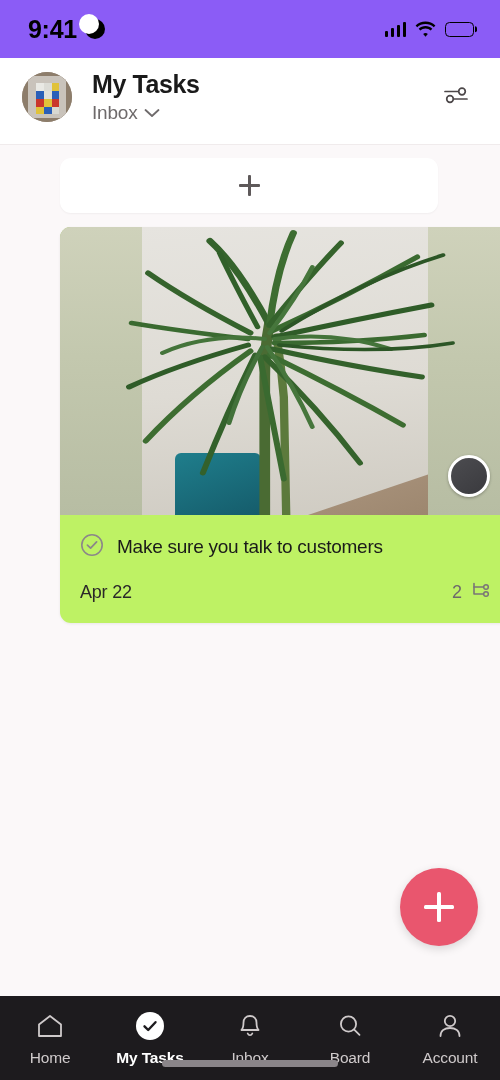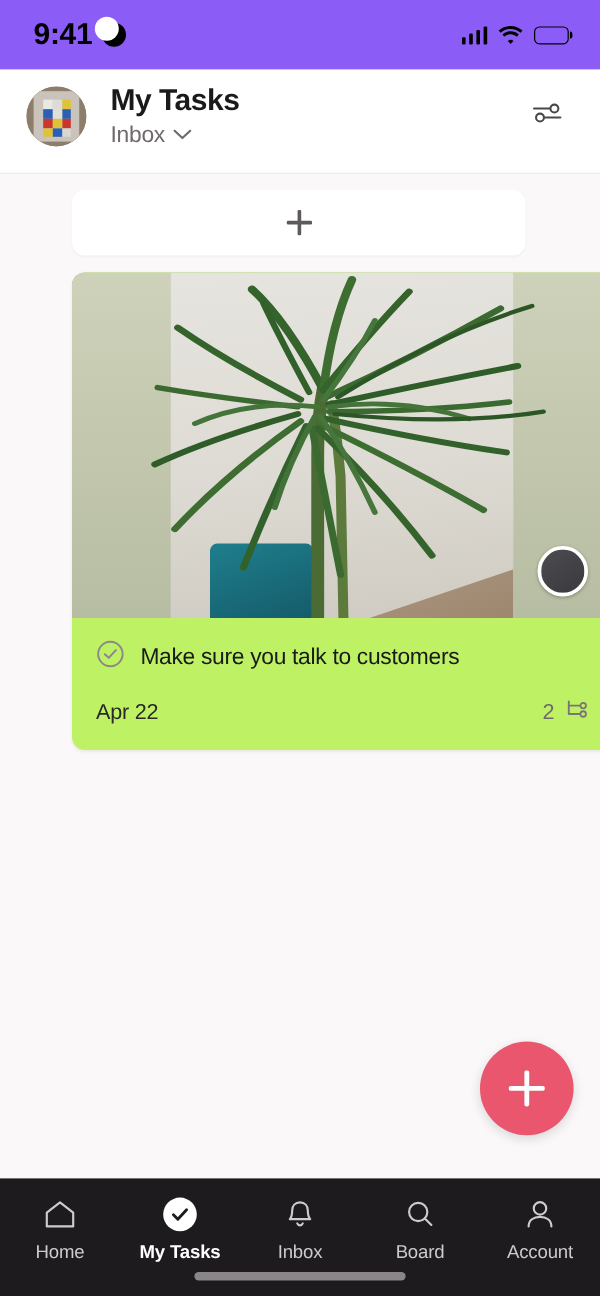--- a/index.html
+++ b/index.html
@@ -160,21 +160,21 @@
   }
   .fab-plus{ position:relative; width:30px; height:30px; }
   .fab-plus::before, .fab-plus::after{
     content:""; position:absolute; background:#fff; border-radius:1.5px;
   }
   .fab-plus::before{ left:0; top:13px; width:30px; height:4px; }
   .fab-plus::after{ top:0; left:13px; height:30px; width:4px; }
 
   
   .bottom-nav{
-    position:absolute; left:0; right:0; bottom:0; height:98px;
+    position:absolute; left:0; right:0; bottom:0; height:84px;
     background:#1D1B1E;
     display:flex; align-items:flex-start; padding-top:16px;
   }
   .nav-item{
     flex:1; display:flex; flex-direction:column;
     align-items:center; gap:9px;
   }
   .nav-icon{ height:28px; display:flex; align-items:center; justify-content:center; }
   .nav-icon-active{
     width:28px; height:28px; border-radius:50%; background:#fff;

